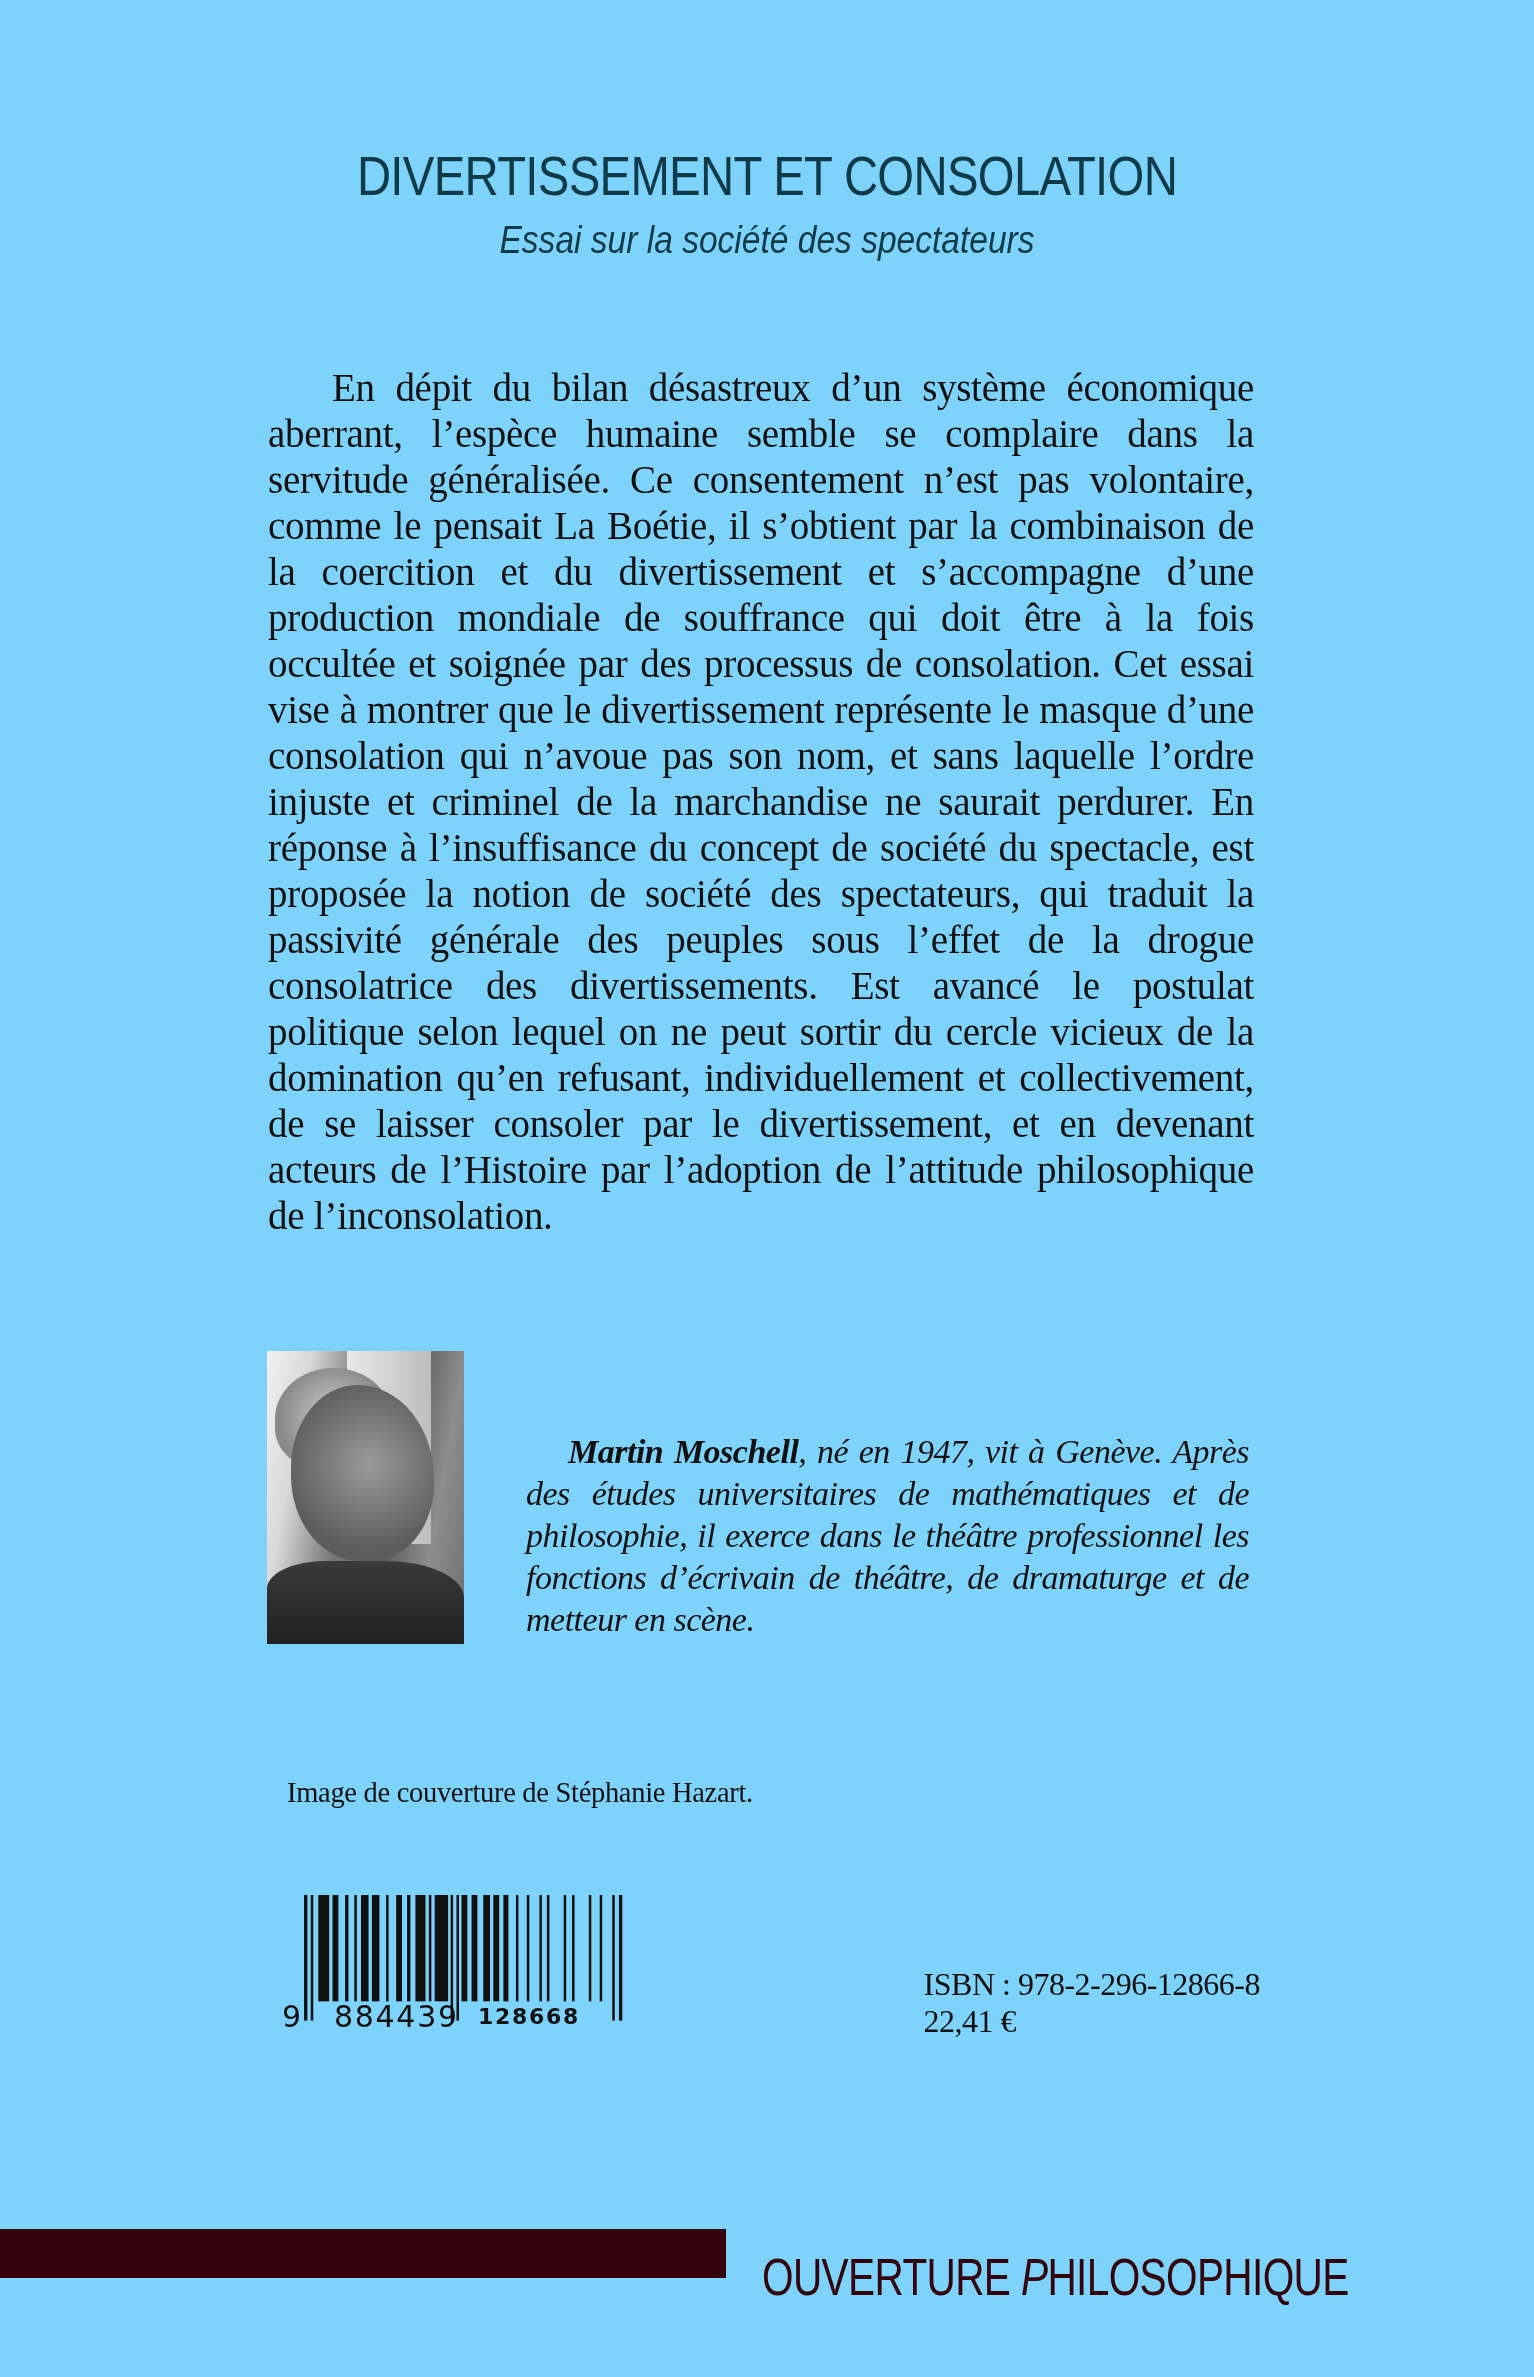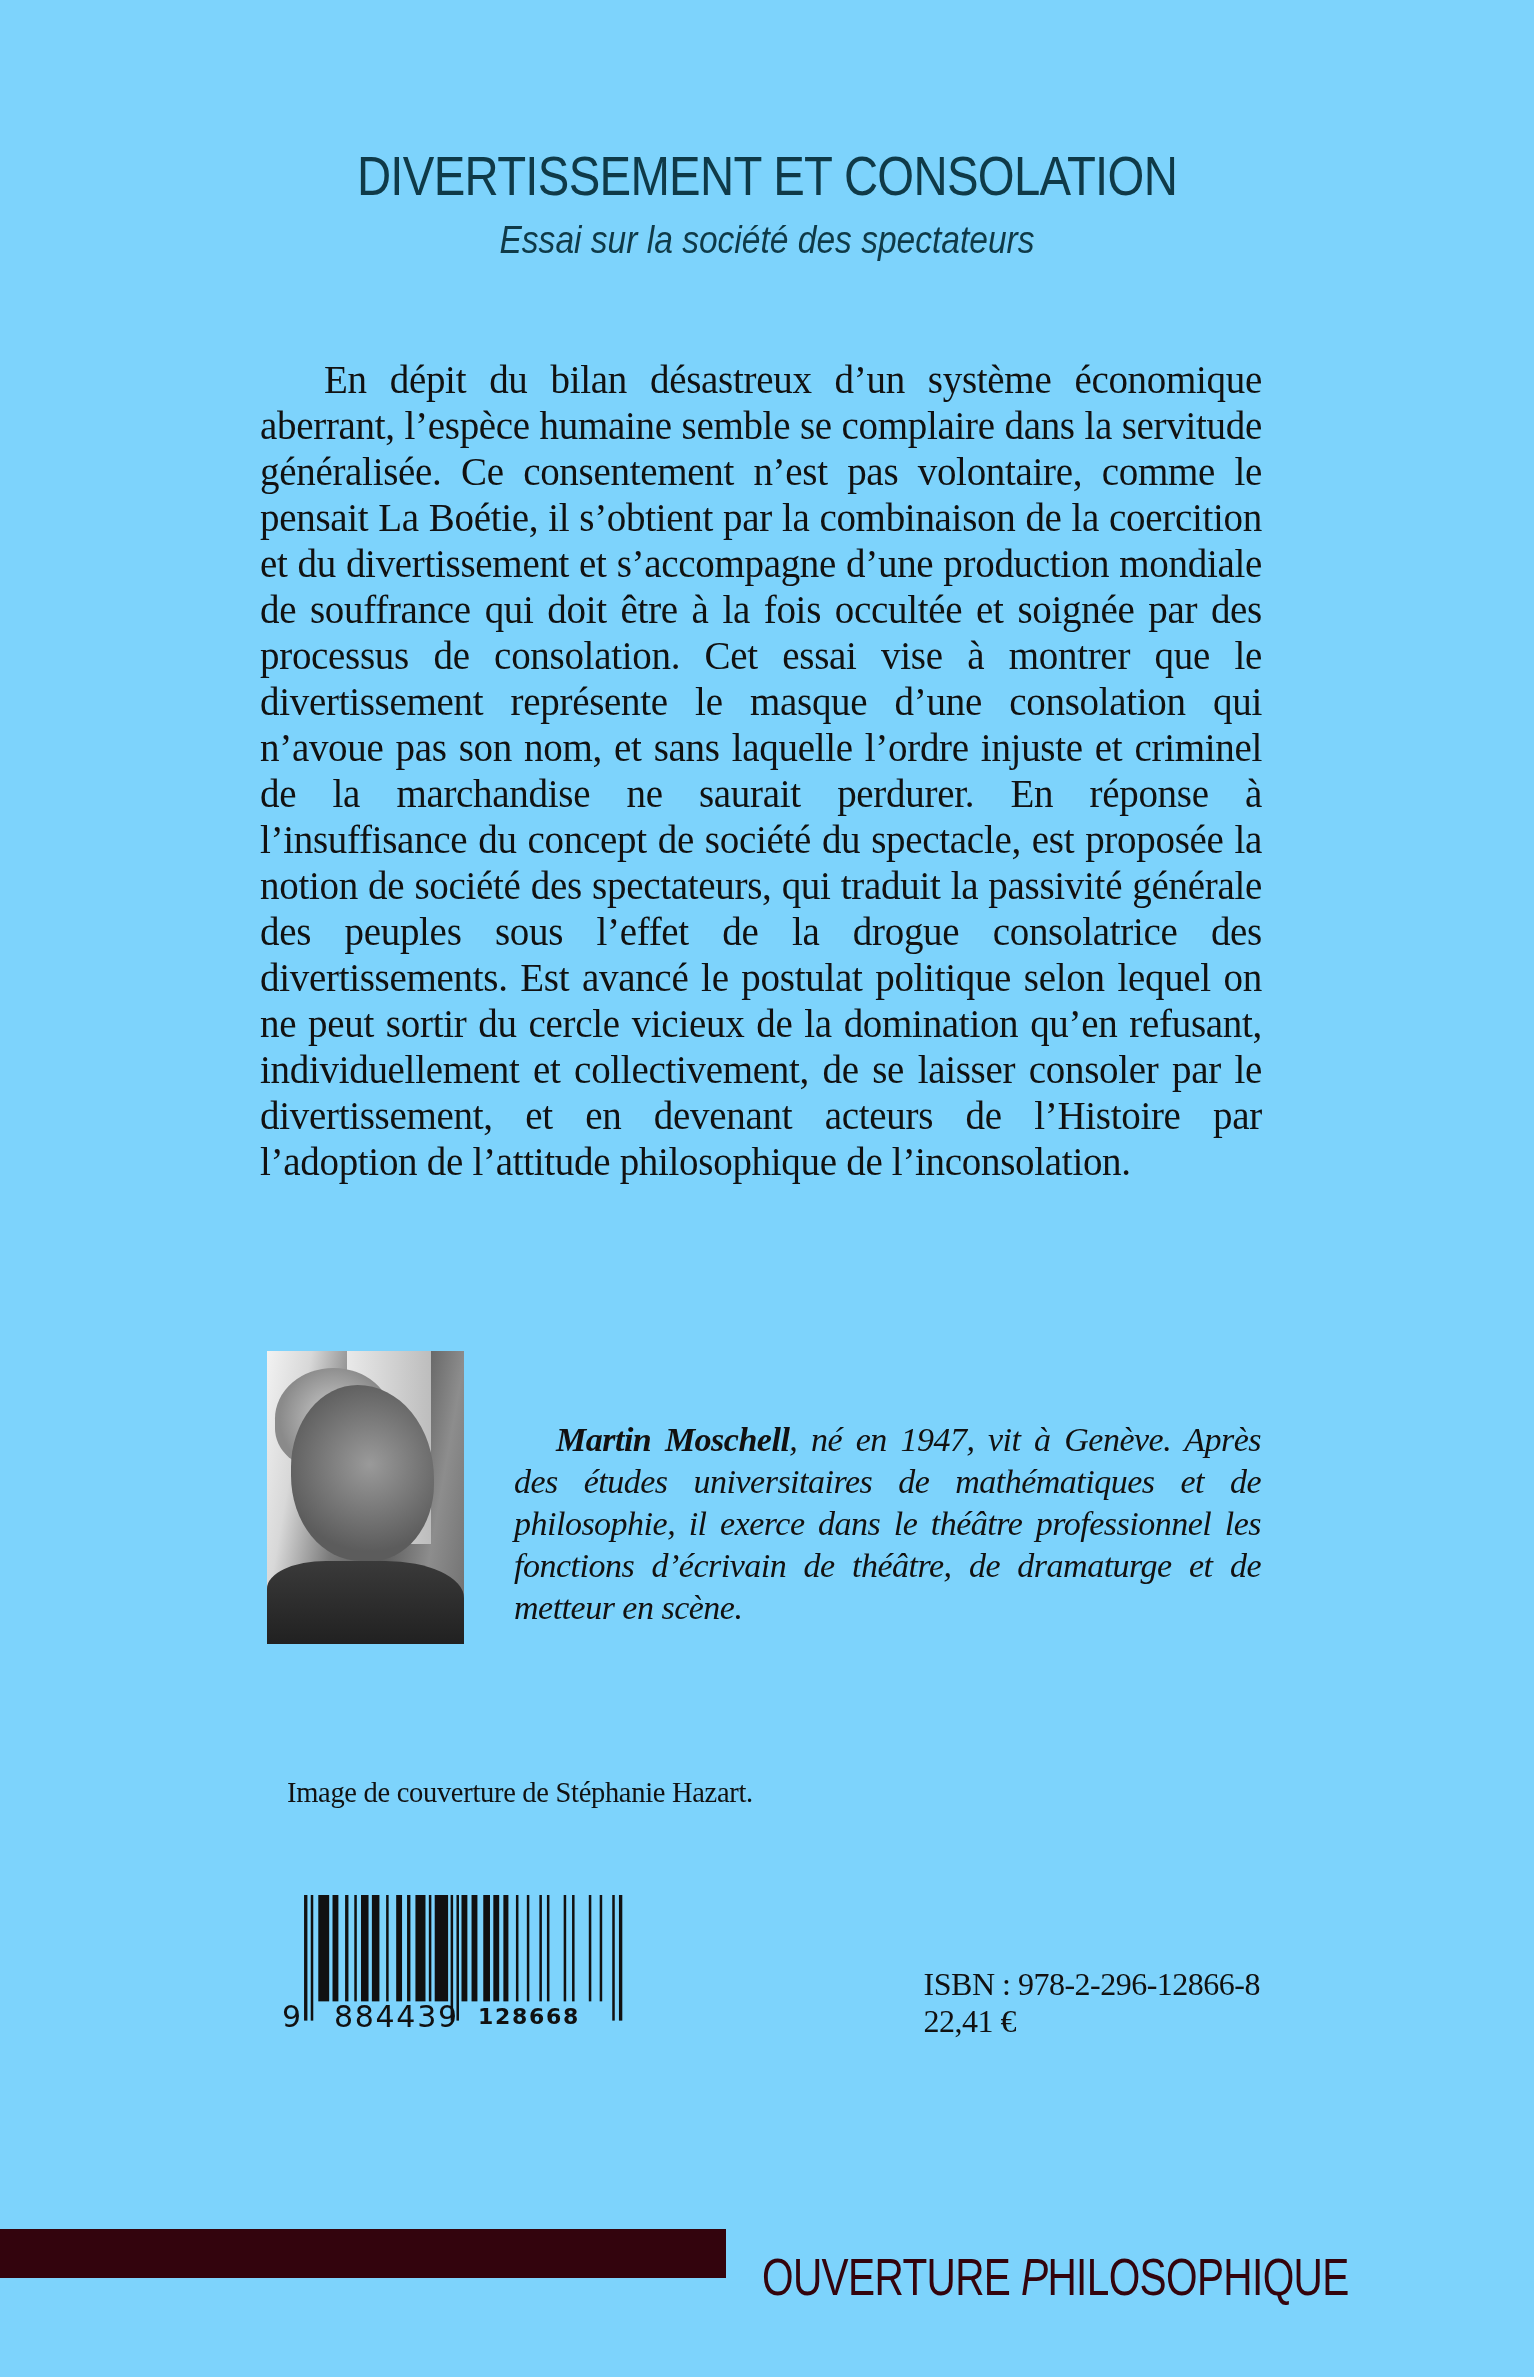--- a/index.html
+++ b/index.html
@@ -19,39 +19,39 @@
       font-family: "Liberation Sans", sans-serif; font-style: italic; font-size: 39px;
       transform: scaleX(0.86); transform-origin: center; line-height: 50px;
     }
 
     .blurb {
       position: absolute; left: 260px; top: 357px; width: 1002px;
       font-family: "Liberation Serif", serif; font-size: 39px; line-height: 46px;
       color: #111; text-align: justify; text-align-last: left;
       text-indent: 64px; letter-spacing: -0.3px;
     }
-    .blurb p { margin: 0; }
+    .blurb p { margin: 8px; }
 
     .photo {
       position: absolute; left: 267px; top: 1351px; width: 197px; height: 293px;
       background: linear-gradient(100deg, #f2f2f2 0%, #d8d8d8 18%, #7a7a7a 40%, #5a5a5a 60%, #8d8d8d 80%, #6e6e6e 100%);
       overflow: hidden;
     }
     .photo .window { position: absolute; left: 80px; top: 0; width: 84px; height: 193px; background: linear-gradient(90deg, #e9e9e9, #bdbdbd); }
     .photo .head { position: absolute; left: 23.5px; top: 34px; width: 143px; height: 176px; border-radius: 48% 55% 45% 50%; background: radial-gradient(circle at 55% 45%, #9a9a9a, #5c5c5c 70%); }
     .photo .hair { position: absolute; left: 8.4px; top: 17px; width: 117px; height: 101px; border-radius: 50% 50% 30% 40%; background: radial-gradient(circle at 50% 50%, #cfcfcf, #8a8a8a 70%); }
     .photo .body { position: absolute; left: 0; top: 210px; width: 197px; height: 92px; background: linear-gradient(180deg, #3a3a3a, #1e1e1e); border-radius: 30% 40% 0 0; }
 
     .bio {
       position: absolute; left: 514px; top: 1419px; width: 747px;
       font-family: "Liberation Serif", serif; font-style: italic; font-size: 34px;
       line-height: 42px; color: #111; text-align: justify; text-align-last: left;
       text-indent: 42px; letter-spacing: -0.5px;
     }
-    .bio p { margin: 0; }
+    .bio p { margin: 12px; }
     .bio .author { font-weight: 700; }
 
     .credit {
       position: absolute; left: 267px; top: 1777px;
       font-family: "Liberation Serif", serif; font-size: 28.5px; color: #111;
       letter-spacing: -0.3px;
       margin-left: 20px;
     }
 
     .barcode { position: absolute; left: 277px; top: 1895px; width: 369px; height: 134px; }

